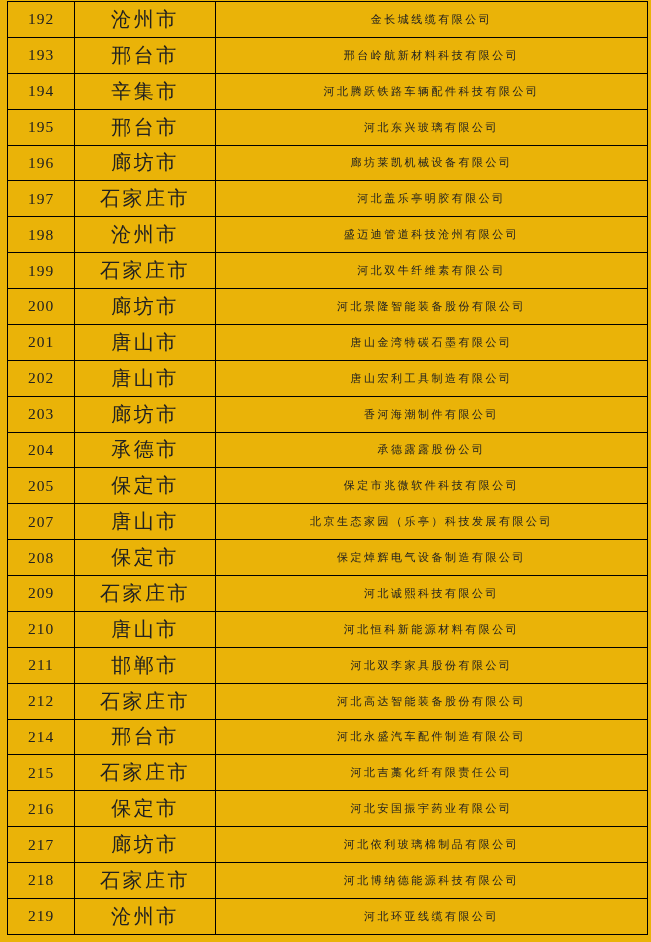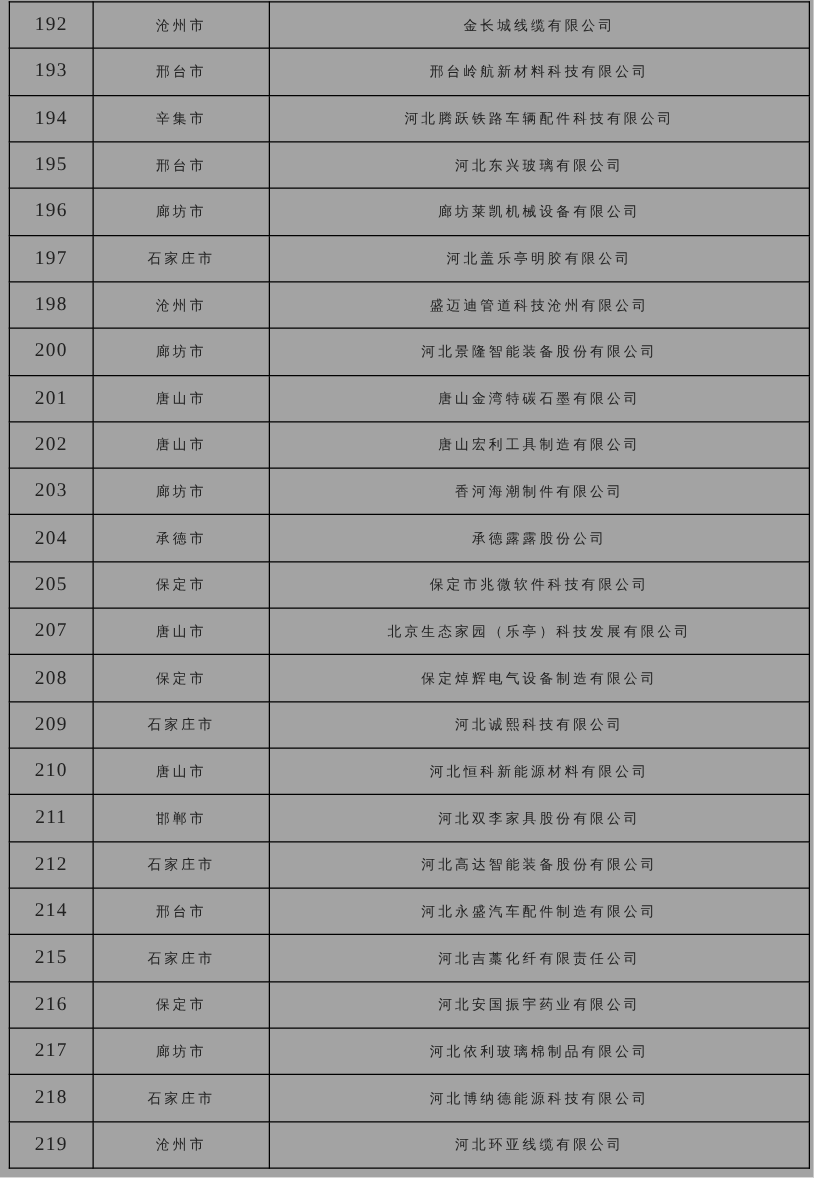--- a/index.html
+++ b/index.html
@@ -4,21 +4,21 @@
 <style>
   html, body {
     margin: 0;
     padding: 0;
     background: #ffffff;
   }
   .page {
     position: relative;
     width: 651px;
     height: 942px;
-    background: #a3a3a3;
+    background: #eab308;
     overflow: hidden;
     font-family: "Liberation Serif", "DejaVu Serif", serif;
   }
   table.company-table {
     position: absolute;
     left: 7px;
     top: 1px;
     width: 637px;
     height: 934px;
     border-collapse: collapse;
@@ -33,21 +33,21 @@
     overflow: hidden;
     white-space: nowrap;
   }
   td.col-no {
     width: 66px;
     font-size: 15.5px;
     letter-spacing: 1px;
   }
   td.col-city {
     width: 140px;
-    font-size: 11px;
+    font-size: 20px;
     letter-spacing: 2.5px;
   }
   td.col-company {
     width: 431px;
     font-size: 11px;
     letter-spacing: 2.5px;
   }
 </style>
 </head>
 <body>
@@ -82,20 +82,25 @@
         </tr>
         <tr>
           <td class="col-no">197</td>
           <td class="col-city">石家庄市</td>
           <td class="col-company">河北盖乐亭明胶有限公司</td>
         </tr>
         <tr>
           <td class="col-no">198</td>
           <td class="col-city">沧州市</td>
           <td class="col-company">盛迈迪管道科技沧州有限公司</td>
+        </tr>
+        <tr>
+          <td class="col-no">199</td>
+          <td class="col-city">石家庄市</td>
+          <td class="col-company">河北双牛纤维素有限公司</td>
         </tr>
         <tr>
           <td class="col-no">200</td>
           <td class="col-city">廊坊市</td>
           <td class="col-company">河北景隆智能装备股份有限公司</td>
         </tr>
         <tr>
           <td class="col-no">201</td>
           <td class="col-city">唐山市</td>
           <td class="col-company">唐山金湾特碳石墨有限公司</td>

